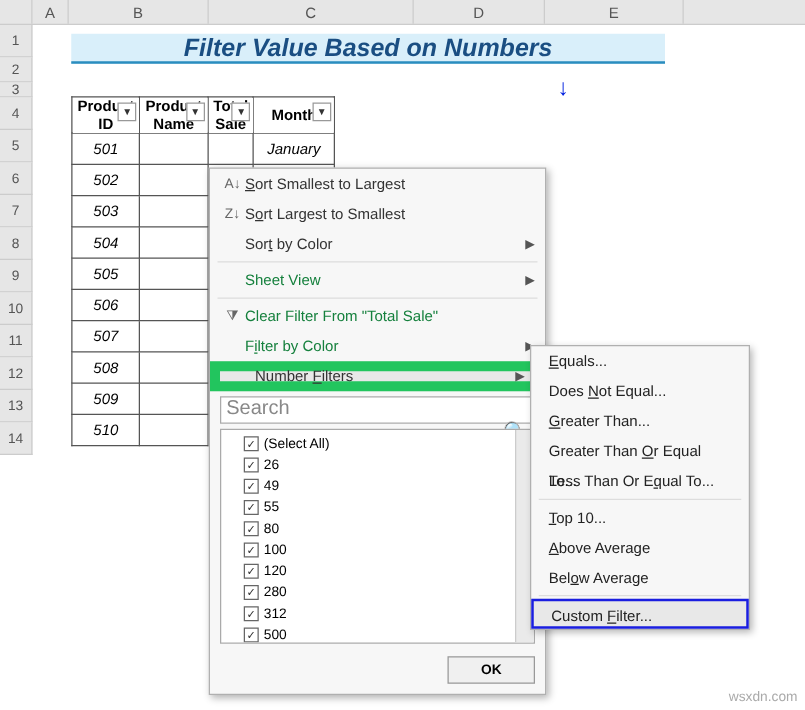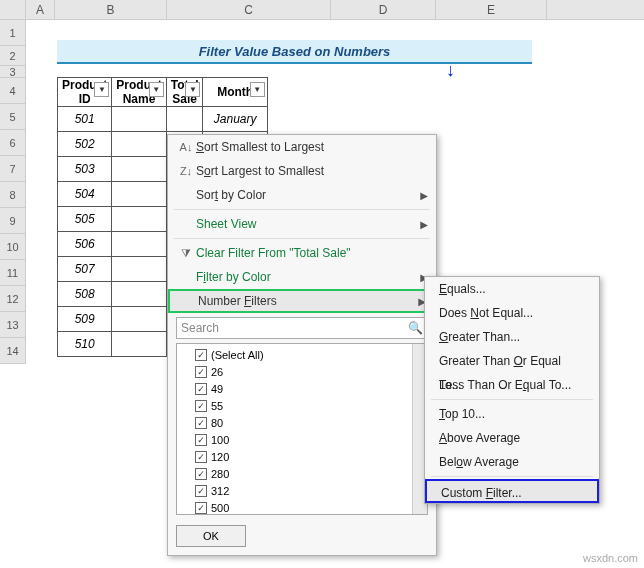--- a/index.html
+++ b/index.html
@@ -3,42 +3,42 @@
 <meta charset="utf-8">
 <style>
 * { box-sizing: border-box; margin: 0; padding: 0; }
 body { font-family: "Segoe UI", Arial, sans-serif; font-size: 12px; background: #fff; width: 644px; height: 568px; position: relative; overflow: hidden; }
 .grid-area { position: absolute; left: 0; top: 0; width: 644px; height: 568px; }
 .col-headers { display: flex; height: 20px; background: #e6e6e6; border-bottom: 1px solid #ccc; }
 .col-header { border-right: 1px solid #ccc; text-align: center; font-size: 12px; color: #555; line-height: 20px; }
 .row-headers { position: absolute; left: 0; top: 20px; width: 26px; }
 .row-header { height: 26px; border-bottom: 1px solid #ccc; border-right: 1px solid #ccc; background: #e6e6e6; text-align: center; font-size: 11px; color: #555; line-height: 26px; }
 .cells { position: absolute; left: 26px; top: 20px; }
-.title-bar { position: absolute; left: 31px; top: 7px; width: 475px; height: 24px; background: #d9effa; border-bottom: 2px solid #2a8dbf; text-align: center; font-weight: bold; font-style: italic; color: #1a4e82; font-size: 13px; line-height: 24px; margin-top: 13px; }
+.title-bar { position: absolute; left: 31px; top: 7px; width: 475px; height: 24px; background: #d9effa; border-bottom: 2px solid #2a8dbf; text-align: center; font-weight: bold; font-style: italic; color: #1a4e82; font-size: 20px; line-height: 24px; }
 .tbl { position: absolute; left: 31px; top: 57px; border-collapse: collapse; }
 .tbl th, .tbl td { border: 1px solid #555; height: 25px; text-align: center; font-size: 12px; }
 .tbl th { background: #fff; font-weight: bold; position: relative; padding: 0 4px; }
 .tbl th .dd { position: absolute; right: 2px; top: 4px; width: 15px; height: 15px; border: 1px solid #999; background: #fff; font-size: 8px; line-height: 13px; color: #333; text-align: center; }
 .tbl td { padding: 0 4px; font-style: italic; }
 .arrow-ind { position: absolute; left: 420px; top: 40px; font-size: 18px; color: #0020e0; font-weight: bold; }
 .filter-menu { position: absolute; left: 167px; top: 134px; width: 270px; background: #f7f7f7; border: 1px solid #b0b0b0; box-shadow: 2px 2px 6px rgba(0,0,0,.3); font-size: 12px; z-index: 5; }
 .filter-menu .row { display: flex; align-items: center; height: 24px; padding: 0 8px; }
 .filter-menu .row .icon { width: 20px; display: inline-block; text-align: center; color: #666; font-size: 11px; }
 .filter-menu .row .lbl { flex: 1; color: #333; }
 .filter-menu .row.disabled .lbl { color: #15803d; }
 .filter-menu .row .arr { color: #555; font-size: 10px; }
 .filter-menu .sep { height: 1px; background: #ddd; margin: 2px 6px; }
-.filter-menu .nf-highlight { border: 2px solid #22c55e; background: #e8e8e8; }
-.search-box { margin: 4px 8px; height: 22px; border: 1px solid #aaa; background: #fff; display: flex; align-items: center; padding: 0 4px; font-size: 12px; color: #888; }
+.filter-menu .nf-highlight { border: 8px solid #22c55e; background: #e8e8e8; }
+.search-box { margin: 4px 8px; height: 22px; border: 1px solid #aaa; background: #fff; display: flex; padding: 0 4px; font-size: 16px; color: #888; flex-direction: column; }
 .search-box .mag { margin-left: auto; color: #3a6ea5; }
 .check-list { margin: 2px 8px; height: 172px; border: 1px solid #aaa; background: #fff; overflow: hidden; padding: 2px 4px; position: relative; }
 .check-list .it { display: flex; align-items: center; height: 17px; font-size: 11px; padding-left: 14px; }
 .check-list .it .cb { width: 12px; height: 12px; border: 1px solid #666; margin-right: 4px; font-size: 9px; line-height: 10px; text-align: center; color: #333; background: #fff; }
 .check-list .scroll { position: absolute; right: 0; top: 0; width: 15px; height: 100%; background: #eaeaea; border-left: 1px solid #ccc; }
-.btn-row { display: flex; justify-content: flex-start; padding: 8px; gap: 6px; }
+.btn-row { display: flex; justify-content: flex-end; padding: 8px; gap: 6px; font-weight: bold; }
 .btn { width: 70px; height: 22px; border: 1px solid #999; background: #f0f0f0; text-align: center; line-height: 20px; font-size: 11px; }
 .submenu { position: absolute; left: 424px; top: 276px; width: 176px; background: #f7f7f7; border: 1px solid #b0b0b0; box-shadow: 2px 2px 6px rgba(0,0,0,.3); font-size: 12px; z-index: 6; }
 .submenu .it { height: 24px; line-height: 24px; padding: 0 14px; color: #222; }
 .submenu .sep { height: 1px; background: #ddd; margin: 2px 6px; }
 .submenu .cf-highlight { border: 2px solid #1a1ee0; background: #e8e8e8; margin-top: 1px; }
 .watermark { position: absolute; right: 6px; bottom: 4px; font-size: 11px; color: #aaa; z-index: 20; margin-top: 12px; }
 u.mn { text-decoration: underline; }
 </style>
 </head>
 <body>

